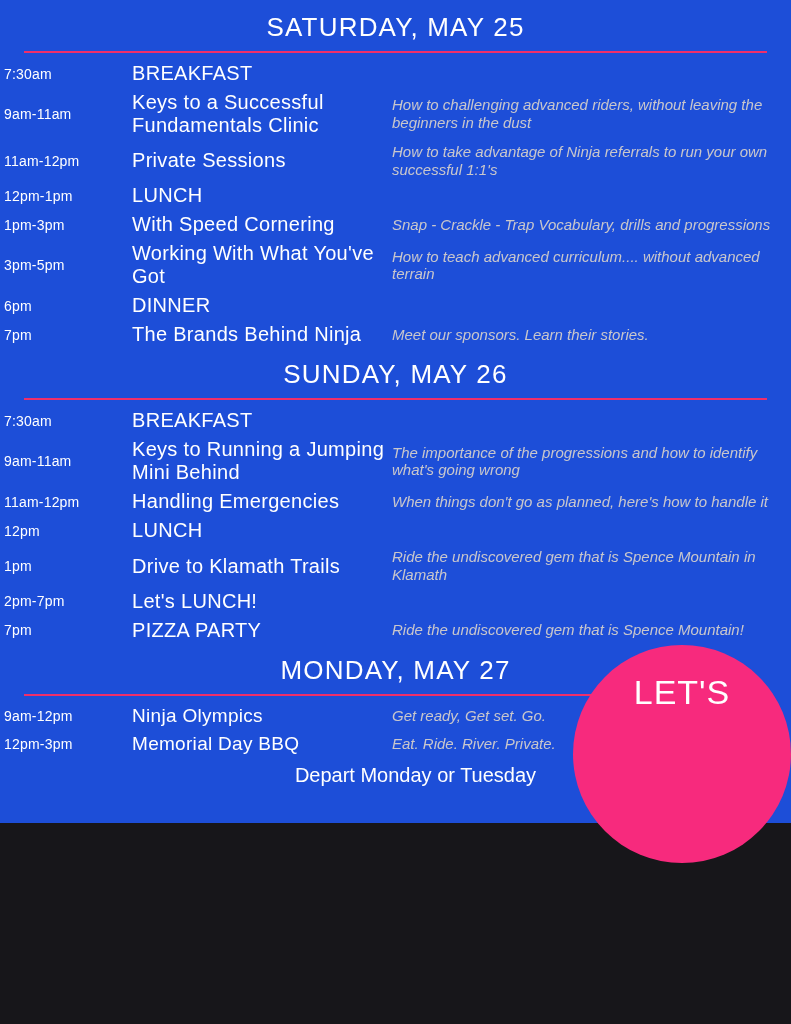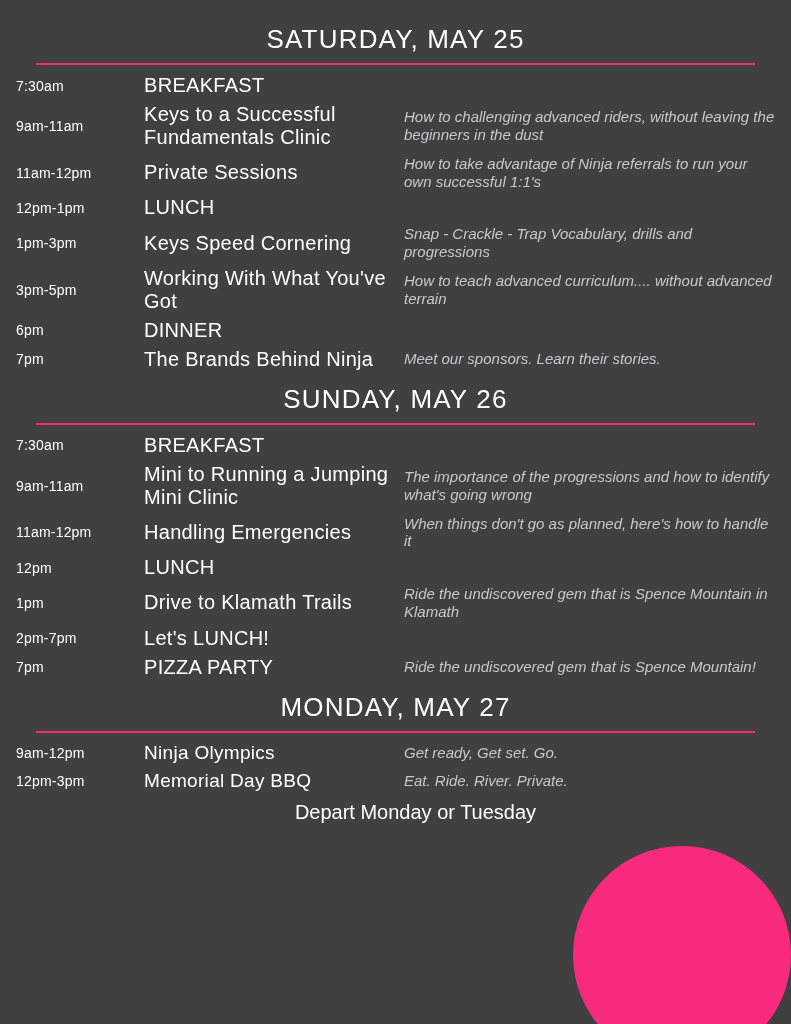--- a/index.html
+++ b/index.html
@@ -11,23 +11,23 @@
     width: 791px;
     height: 1024px;
     position: relative;
     overflow: hidden;
     font-family: "Liberation Sans", sans-serif;
     color: #ffffff;
   }
   .page {
     position: relative;
     width: 791px;
-    height: 1024px;
-    background: #404040;
-    padding: 16px;
+    height: 823px;
+    background: #1d4ed8;
+    padding: 4px;
     box-sizing: border-box;
   }
   .day-heading {
     text-align: center;
     font-size: 26px;
     letter-spacing: 1.2px;
     font-weight: 400;
     color: #ffffff;
     padding-top: 8px;
     padding-bottom: 4px;
@@ -138,21 +138,21 @@
         <td class="title w-title-wide">Private Sessions</td>
         <td class="desc">How to take advantage of Ninja referrals to run your own successful 1:1's</td>
       </tr>
       <tr>
         <td class="time">12pm-1pm</td>
         <td class="title w-title-wide">LUNCH</td>
         <td class="desc"></td>
       </tr>
       <tr>
         <td class="time">1pm-3pm</td>
-        <td class="title w-title-wide">Keys Speed Cornering</td>
+        <td class="title w-title-wide">With Speed Cornering</td>
         <td class="desc">Snap - Crackle - Trap Vocabulary, drills and progressions</td>
       </tr>
       <tr>
         <td class="time">3pm-5pm</td>
         <td class="title w-title-wide">Working With What You've Got</td>
         <td class="desc">How to teach advanced curriculum.... without advanced terrain</td>
       </tr>
       <tr>
         <td class="time">6pm</td>
         <td class="title w-title-wide">DINNER</td>
@@ -172,21 +172,21 @@
     <div class="rule"></div>
     <table class="sched">
       <tbody>
           <tr>
         <td class="time">7:30am</td>
         <td class="title w-title-wide">BREAKFAST</td>
         <td class="desc"></td>
       </tr>
       <tr>
         <td class="time">9am-11am</td>
-        <td class="title w-title-wide">Mini to Running a Jumping Mini Clinic</td>
+        <td class="title w-title-wide">Keys to Running a Jumping Mini Behind</td>
         <td class="desc">The importance of the progressions and how to identify what's going wrong</td>
       </tr>
       <tr>
         <td class="time">11am-12pm</td>
         <td class="title w-title-wide">Handling Emergencies</td>
         <td class="desc">When things don't go as planned, here's how to handle it</td>
       </tr>
       <tr>
         <td class="time">12pm</td>
         <td class="title w-title-wide">LUNCH</td>
@@ -225,15 +225,16 @@
         <td class="time">12pm-3pm</td>
         <td class="title w-title-wide">Memorial Day BBQ</td>
         <td class="desc">Eat. Ride. River. Private.</td>
       </tr>
     </tbody>
       </table>
     <div class="depart">Depart Monday or Tuesday</div>
   </div>
 
   <div class="badge">
+    <div class="l1">LET'S</div>
   </div>
 
 </div>
 
 </body></html>

